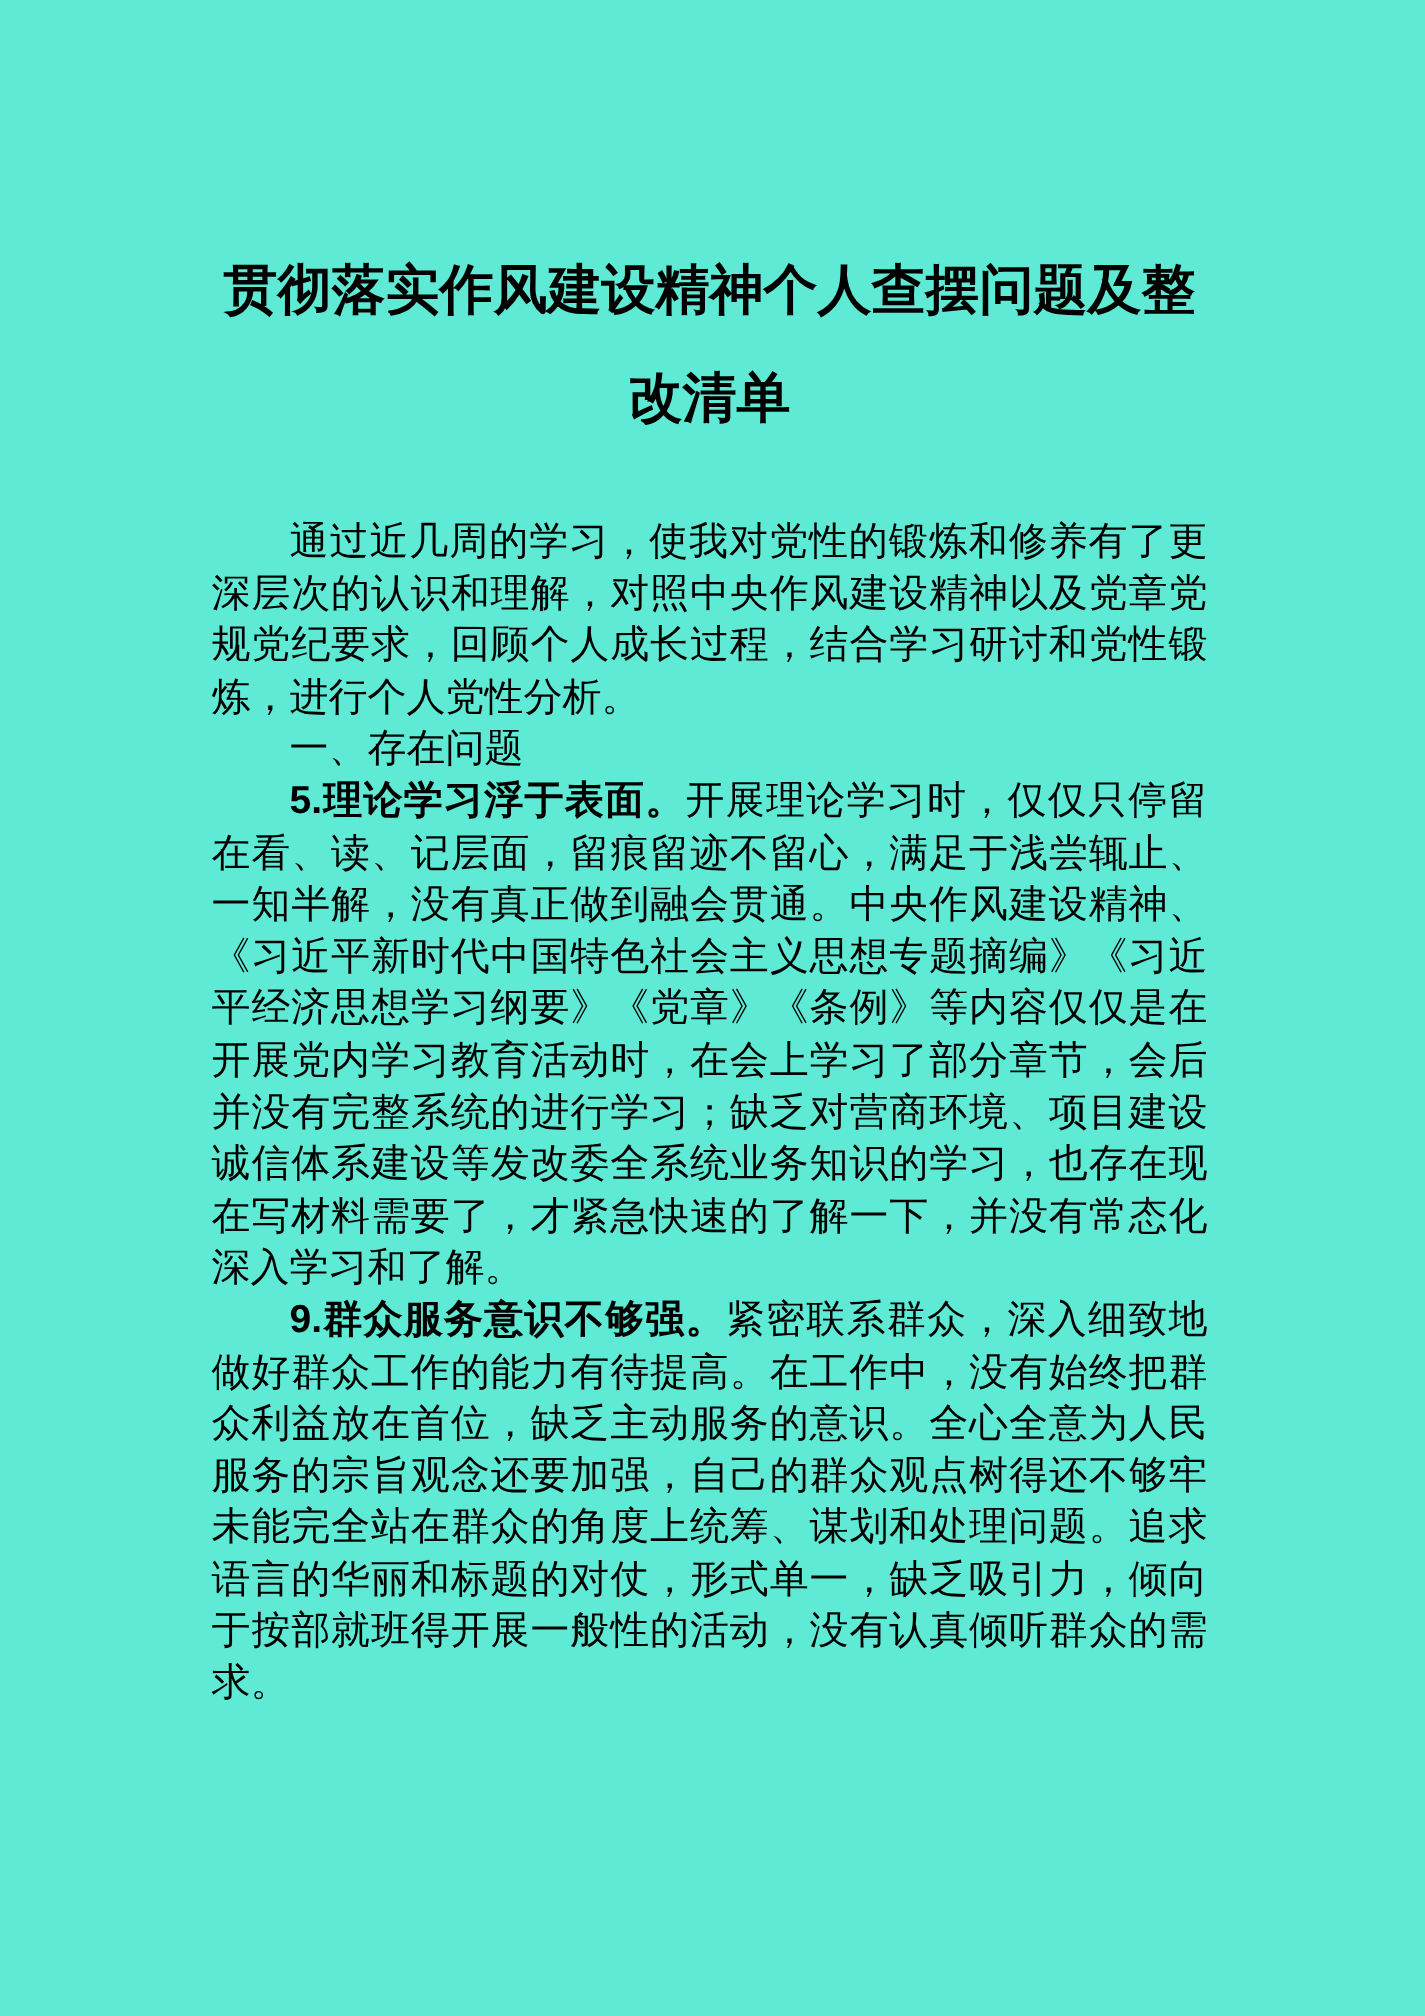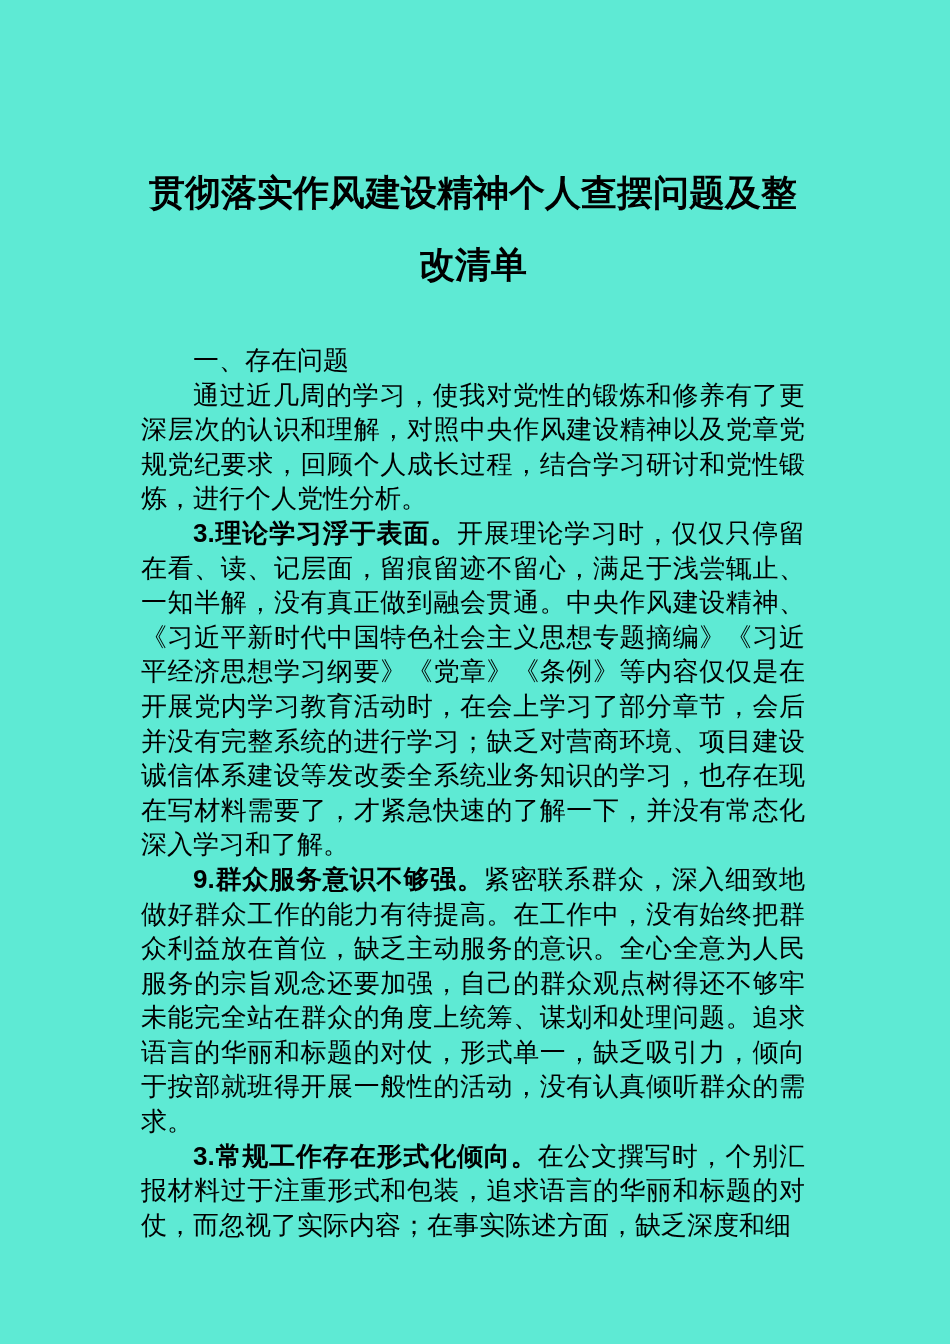--- a/index.html
+++ b/index.html
@@ -45,23 +45,22 @@
     font-weight: bold;
   }
 </style>
 </head>
 <body>
 
 <div class="page">
   <h1 class="doc-title">贯彻落实作风建设精神个人查摆问题及整改清单</h1>
 
   <div class="doc-body">
+    <p class="para">通过近几周的学习，使我对党性的锻炼和修养有了更深层次的认识和理解，对照中央作风建设精神以及党章党规党纪要求，回顾个人成长过程，结合学习研讨和党性锻炼，进行个人党性分析。</p>
+
     <p class="para">一、存在问题</p>
 
-    <p class="para">通过近几周的学习，使我对党性的锻炼和修养有了更深层次的认识和理解，对照中央作风建设精神以及党章党规党纪要求，回顾个人成长过程，结合学习研讨和党性锻炼，进行个人党性分析。</p>
-
-    <p class="para"><span class="lead">3.理论学习浮于表面。</span><span>开展理论学习时，仅仅只停留在看、读、记层面，留痕留迹不留心，满足于浅尝辄止、一知半解，没有真正做到融会贯通。中央作风建设精神、《习近平新时代中国特色社会主义思想专题摘编》《习近平经济思想学习纲要》《党章》《条例》等内容仅仅是在开展党内学习教育活动时，在会上学习了部分章节，会后并没有完整系统的进行学习；缺乏对营商环境、项目建设诚信体系建设等发改委全系统业务知识的学习，也存在现在写材料需要了，才紧急快速的了解一下，并没有常态化深入学习和了解。</span></p>
+    <p class="para"><span class="lead">5.理论学习浮于表面。</span><span>开展理论学习时，仅仅只停留在看、读、记层面，留痕留迹不留心，满足于浅尝辄止、一知半解，没有真正做到融会贯通。中央作风建设精神、《习近平新时代中国特色社会主义思想专题摘编》《习近平经济思想学习纲要》《党章》《条例》等内容仅仅是在开展党内学习教育活动时，在会上学习了部分章节，会后并没有完整系统的进行学习；缺乏对营商环境、项目建设诚信体系建设等发改委全系统业务知识的学习，也存在现在写材料需要了，才紧急快速的了解一下，并没有常态化深入学习和了解。</span></p>
 
     <p class="para"><span class="lead">9.群众服务意识不够强。</span><span>紧密联系群众，深入细致地做好群众工作的能力有待提高。在工作中，没有始终把群众利益放在首位，缺乏主动服务的意识。全心全意为人民服务的宗旨观念还要加强，自己的群众观点树得还不够牢未能完全站在群众的角度上统筹、谋划和处理问题。追求语言的华丽和标题的对仗，形式单一，缺乏吸引力，倾向于按部就班得开展一般性的活动，没有认真倾听群众的需求。</span></p>
 
-    <p class="para"><span class="lead">3.常规工作存在形式化倾向。</span><span>在公文撰写时，个别汇报材料过于注重形式和包装，追求语言的华丽和标题的对仗，而忽视了实际内容；在事实陈述方面，缺乏深度和细</span></p>
   </div>
 </div>
 
 </body></html>

